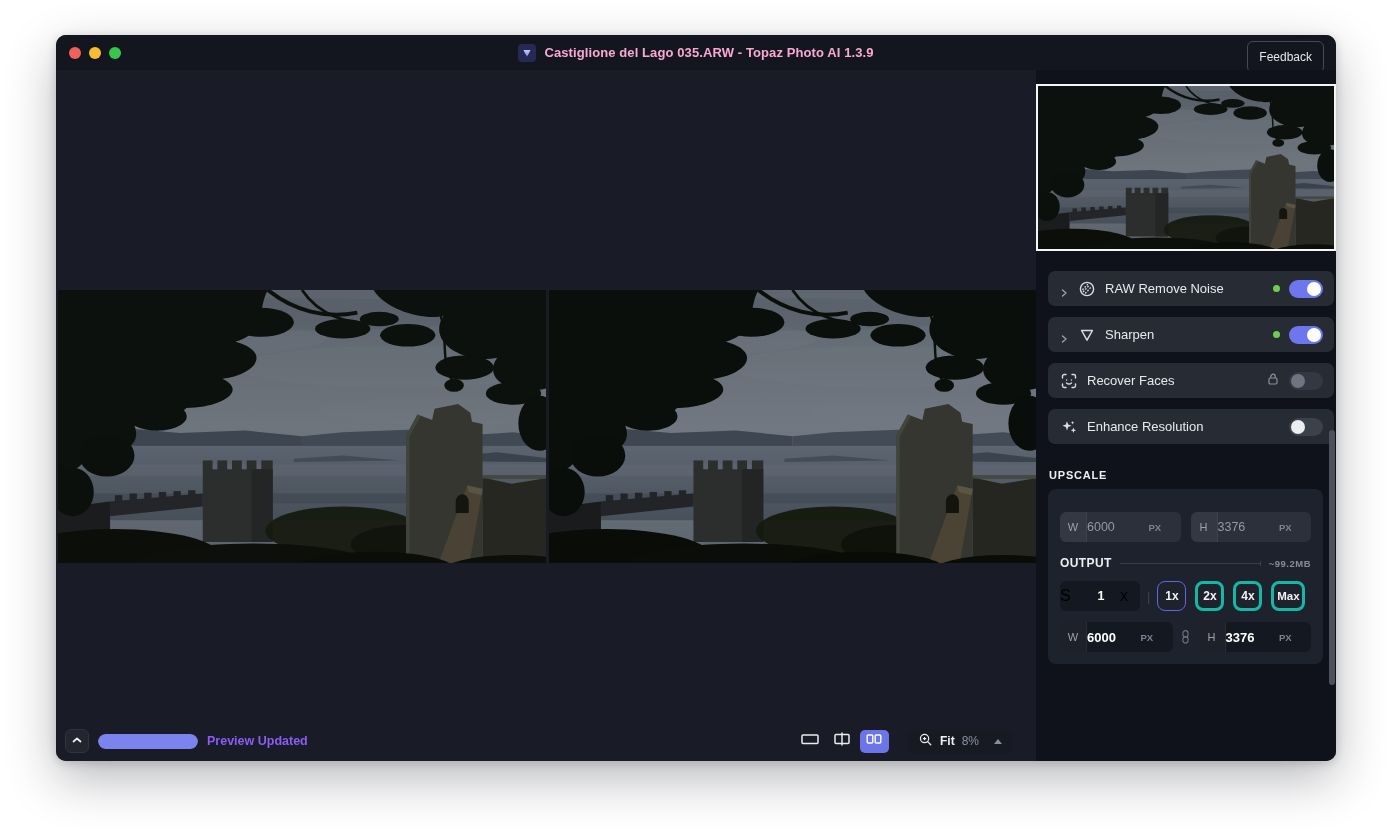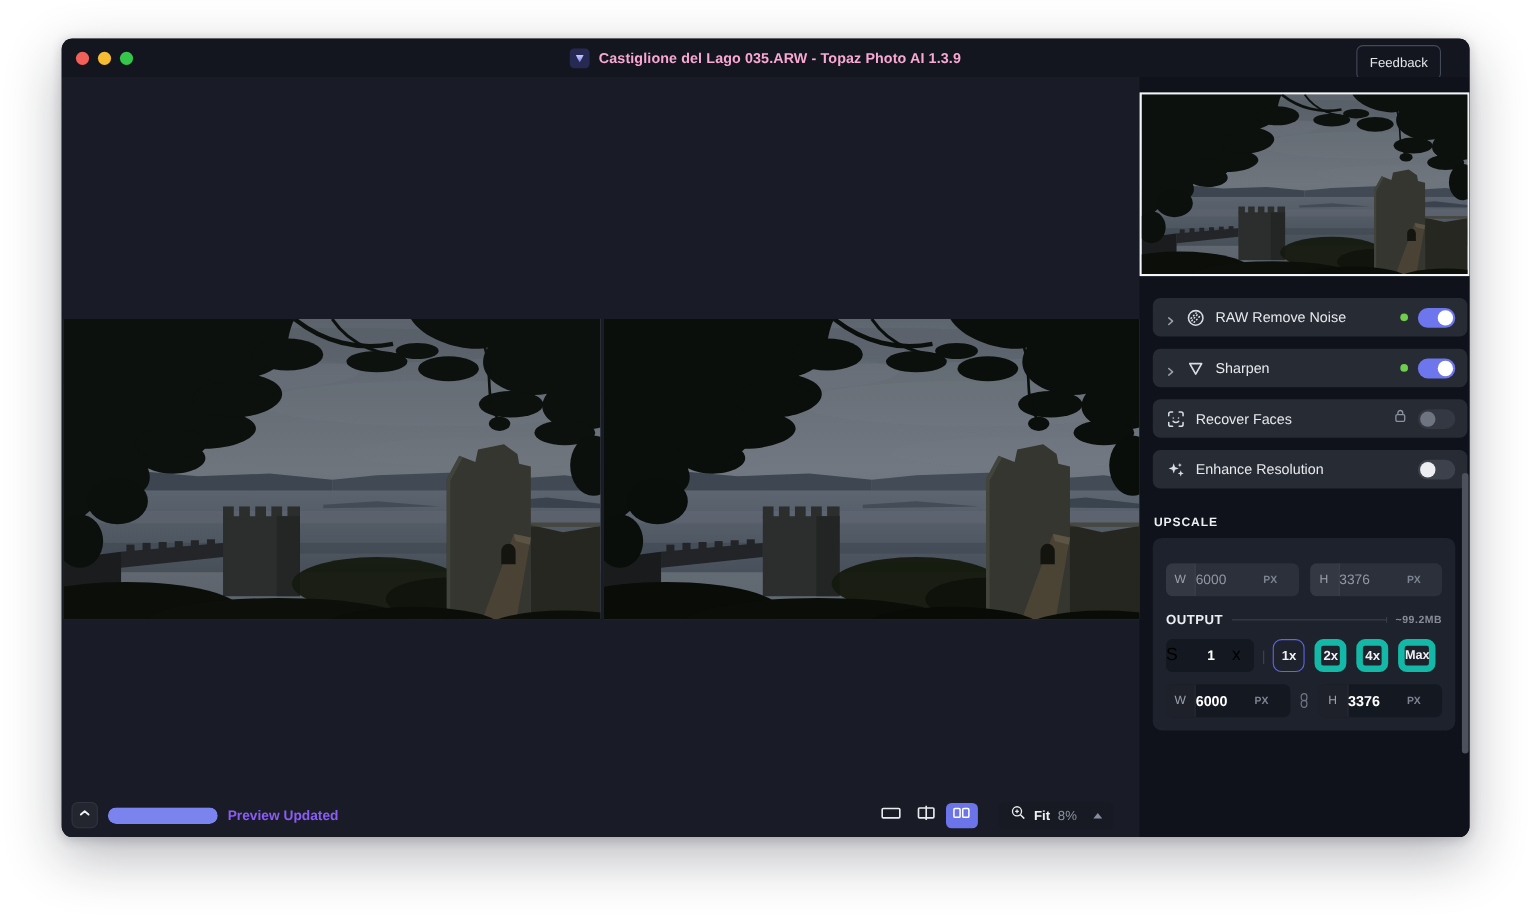--- a/index.html
+++ b/index.html
@@ -12,21 +12,21 @@
   }
 
   
   .titlebar { position:relative; height:35px; background:#14161f; display:flex; align-items:center; }
   .traffic { position:absolute; left:13px; top:0; height:35px; display:flex; align-items:center; gap:8px; }
   .tl { width:12px; height:12px; border-radius:50%; }
   .tl.red{ background:#f2605a; } .tl.yellow{ background:#f6bd32; } .tl.green{ background:#36c64c; }
   .title-center { margin:0 auto; display:flex; align-items:center; gap:8px; }
   .app-icon { width:18px; height:18px; border-radius:4px; background:#262a52; display:flex; align-items:center; justify-content:center; }
   .title-text { font-size:13px; color:#f9a8d4; font-weight:bold; letter-spacing:.1px; }
-  .feedback-btn { position:absolute; right:26px; top:6px; height:32px; padding:0 11px;
+  .feedback-btn { position:absolute; right:12px; top:6px; height:32px; padding:0 11px;
     border:1px solid #434957; border-radius:6px; background:transparent; color:#e3e5ea; font-size:12px;
     display:flex; align-items:center; }
 
   
   .main { position:absolute; top:35px; left:0; right:0; bottom:0; display:flex; }
   .canvas { position:relative; width:980px; background:#191c26; }
   .preview { position:absolute; top:220px; height:273px; overflow:hidden; background:#30343a; }
   .preview.left { left:2px; width:488px; }
   .preview.right { left:493px; width:487px; }
   .scene-svg { width:100%; height:100%; display:block; }
@@ -89,21 +89,21 @@
   .out-head { display:flex; align-items:center; margin-top:14px; height:14px; }
   .out-line { flex:1; height:1px; background:#39404c; margin:0 8px; position:relative; }
   .out-line::after { content:''; position:absolute; right:0; top:-2px; width:1px; height:5px; background:#39404c; }
 
   .scale-row { display:flex; align-items:center; margin-top:11px; }
   .s-field { width:80px; height:30px; background:#141821; border-radius:6px; display:flex; align-items:center; overflow:hidden; }
   .s-field .f-lbl { width:22px; }
   .s-field .f-val { flex:1; text-align:center; color:#fff; font-weight:bold; font-size:12.5px; }
   .s-field .f-unit { width:20px; text-align:left; }
   .scale-sep { color:#3c424e; font-size:13px; margin:0 7px; }
-  .scale-btn { width:29px; height:30px; border-radius:8px; border:6px solid #14b8a6; background:transparent;
+  .scale-btn { width:29px; height:30px; border-radius:8px; border:3px solid #14b8a6; background:transparent;
     color:#f0f1f4; font-size:12px; font-weight:bold; display:flex; align-items:center; justify-content:center; margin-right:9px; }
   .scale-btn.max { width:34px; margin-right:0; font-size:11.5px; }
   .scale-btn.selected { border:1.5px solid #5d66e6; }
 
   .wh-row { display:flex; align-items:center; margin-top:11px; gap:6px; }
   .link-wrap { width:14px; display:flex; justify-content:center; }
 
   .save-btn { position:absolute; left:12px; right:13px; bottom:16px; height:37px; border-radius:7px;
     background:#7b84ee; color:#ffffff; font-size:13px; font-weight:bold; display:flex; align-items:center; justify-content:center; }
 

